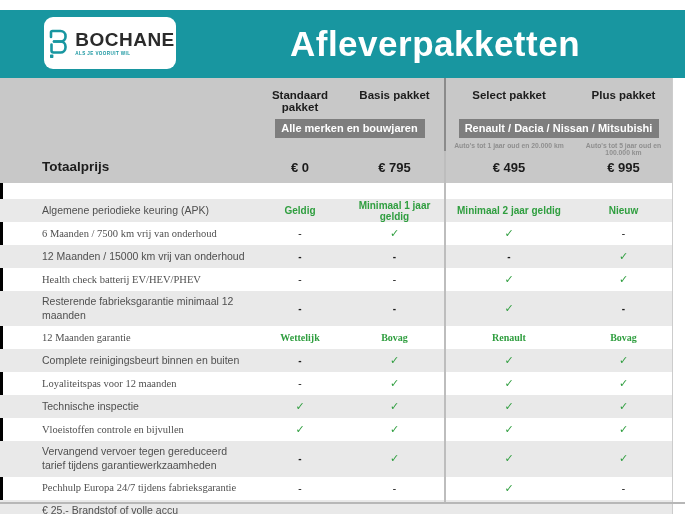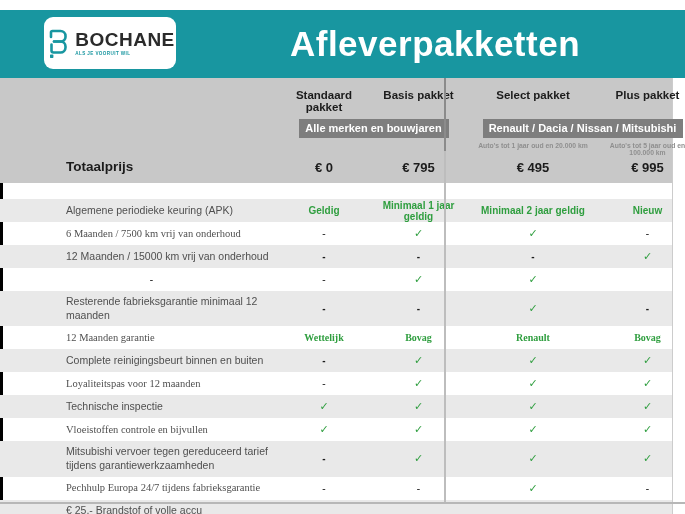--- a/index.html
+++ b/index.html
@@ -15,21 +15,21 @@
               justify-content:center; gap:4px; padding:4px 6px; }
   .logo-text-wrap { display:flex; flex-direction:column; align-items:flex-start; }
   .logo-name { font-size:19px; font-weight:bold; color:#2b2b2b; letter-spacing:.5px;
                line-height:1; font-stretch:condensed; }
   .logo-tagline { font-size:4.6px; font-weight:bold; color:#1896a0; letter-spacing:.4px; margin-top:2px; }
   .banner-title { position:absolute; left:185px; right:0; text-align:center;
                   color:#ffffff; font-size:35px; font-weight:bold; letter-spacing:.5px; }
 
   
   .table { position:absolute; left:0; top:78px; width:673px; border-right:1px solid #cccccc; }
-  .grid { display:grid; grid-template-columns:255px 90px 99px 130px 99px;padding-left:24px; }
+  .grid { display:grid; grid-template-columns:255px 90px 99px 130px 99px; }
 
   .thead { background:#c8c8c8; padding:7px 0 8px 0; }
   .col-head { text-align:center; font-size:11.5px; font-weight:bold; color:#1c1c1c; padding-top:4px; }
   .badge { grid-column:span 2; margin:6px auto 0 auto; background:#7e7e7e; color:#ffffff;
            font-size:11px; font-weight:bold; text-align:center; padding:3px 0 4px 0; }
   .badge-1 { width:150px; }
   .badge-2 { width:200px; }
   .note { text-align:center; font-size:6.8px; font-weight:bold; color:#8f8f8f; padding-top:4px; min-height:12px; }
   .total-row { margin-top:2px; align-items:center; }
   .total-label { font-size:13.5px; font-weight:bold; color:#1c1c1c; padding-left:42px; }
@@ -126,20 +126,21 @@
 
   <div class="grid trow gray">
     <div class="rlabel">12 Maanden / 15000 km vrij van onderhoud</div>
     <div class="rval dash">-</div>
     <div class="rval dash">-</div>
     <div class="rval dash">-</div>
     <div class="rval check">✓</div>
   </div>
 
   <div class="grid trow white">
+    <div class="rlabel">Health check batterij EV/HEV/PHEV</div>
     <div class="rval dash">-</div>
     <div class="rval dash">-</div>
     <div class="rval check">✓</div>
     <div class="rval check">✓</div>
   </div>
 
   <div class="grid trow gray">
     <div class="rlabel">Resterende fabrieksgarantie minimaal 12 maanden</div>
     <div class="rval dash">-</div>
     <div class="rval dash">-</div>
@@ -181,21 +182,21 @@
 
   <div class="grid trow white">
     <div class="rlabel">Vloeistoffen controle en bijvullen</div>
     <div class="rval check">✓</div>
     <div class="rval check">✓</div>
     <div class="rval check">✓</div>
     <div class="rval check">✓</div>
   </div>
 
   <div class="grid trow gray">
-    <div class="rlabel">Mitsubishi vervoer tegen gereduceerd tarief tijdens garantiewerkzaamheden</div>
+    <div class="rlabel">Vervangend vervoer tegen gereduceerd tarief tijdens garantiewerkzaamheden</div>
     <div class="rval dash">-</div>
     <div class="rval check">✓</div>
     <div class="rval check">✓</div>
     <div class="rval check">✓</div>
   </div>
 
   <div class="grid trow white">
     <div class="rlabel">Pechhulp Europa 24/7 tijdens fabrieksgarantie</div>
     <div class="rval dash">-</div>
     <div class="rval dash">-</div>

